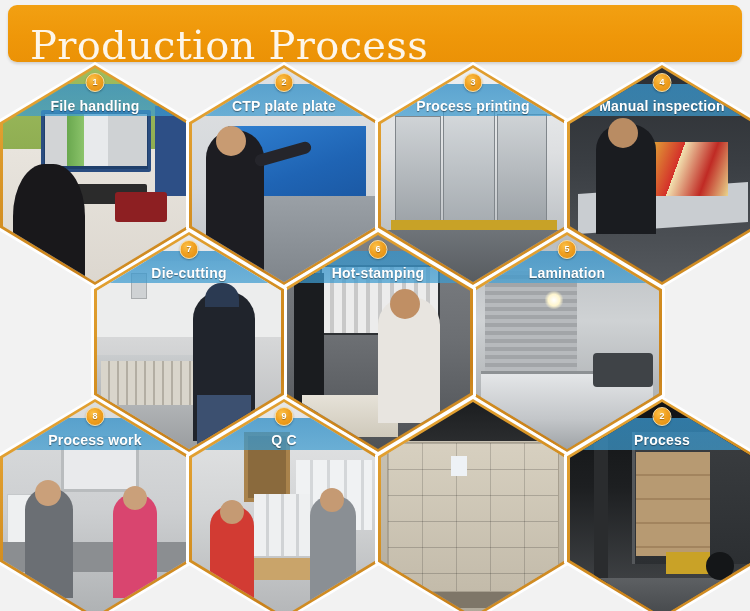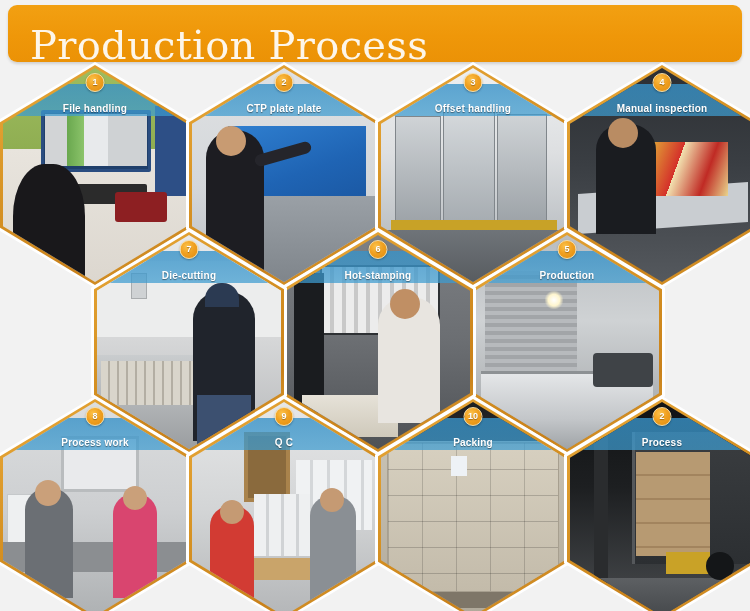--- a/index.html
+++ b/index.html
@@ -85,21 +85,21 @@
     left:0; right:0; top:16px;
     height:32px;
     background:linear-gradient(180deg, rgba(56,146,200,0.80) 0%, rgba(62,156,208,0.72) 100%);
     display:flex;
     flex-direction:column;
     align-items:center;
     justify-content:flex-end;
     padding-bottom:2px;
   }
   .step-label {
-    font-size:10px;
+    font-size:14px;
     font-weight:bold;
     color:#ffffff;
     text-shadow:0 1px 1px rgba(0,0,0,0.45);
     white-space:nowrap;
     letter-spacing:0.2px;
   }
   .badge {
     position:absolute;
     top:-11px;
     left:50%;
@@ -264,21 +264,21 @@
         <div class="hex-inner">
           <div class="photo s3">
             <div class="sc floor"></div>
             <div class="sc u1"></div>
             <div class="sc u2"></div>
             <div class="sc u3"></div>
             <div class="sc strip"></div>
           </div>
           <div class="banner">
             <div class="badge">3</div>
-            <div class="step-label">Offset handling</div>
+            <div class="step-label">Process printing</div>
           </div>
         </div>
       </div>
       <div class="hex" style="left: 564px; top: 0px;">
         <div class="hex-gold"></div>
         <div class="hex-inner">
           <div class="photo s4">
             <div class="sc desk"></div>
             <div class="sc sheet"></div>
             <div class="sc man"></div>
@@ -294,21 +294,21 @@
         <div class="hex-gold"></div>
         <div class="hex-inner">
           <div class="photo s5">
             <div class="sc door"></div>
             <div class="sc lamp"></div>
             <div class="sc mach"></div>
             <div class="sc roll"></div>
           </div>
           <div class="banner">
             <div class="badge">5</div>
-            <div class="step-label">Production</div>
+            <div class="step-label">Lamination</div>
           </div>
         </div>
       </div>
       <div class="hex" style="left: 280px; top: 167px;">
         <div class="hex-gold"></div>
         <div class="hex-inner">
           <div class="photo s6">
             <div class="sc mach"></div>
             <div class="sc blk"></div>
             <div class="sc paper"></div>
@@ -377,24 +377,20 @@
         </div>
       </div>
       <div class="hex" style="left: 375px; top: 334px;">
         <div class="hex-gold"></div>
         <div class="hex-inner">
           <div class="photo s10">
             <div class="sc stack"></div>
             <div class="sc tag"></div>
             <div class="sc pallet"></div>
           </div>
-          <div class="banner">
-            <div class="badge">10</div>
-            <div class="step-label">Packing</div>
-          </div>
         </div>
       </div>
       <div class="hex" style="left: 564px; top: 334px;">
         <div class="hex-gold"></div>
         <div class="hex-inner">
           <div class="photo s11">
             <div class="sc post"></div>
             <div class="sc truck"></div>
             <div class="sc cargo"></div>
             <div class="sc ground"></div>

